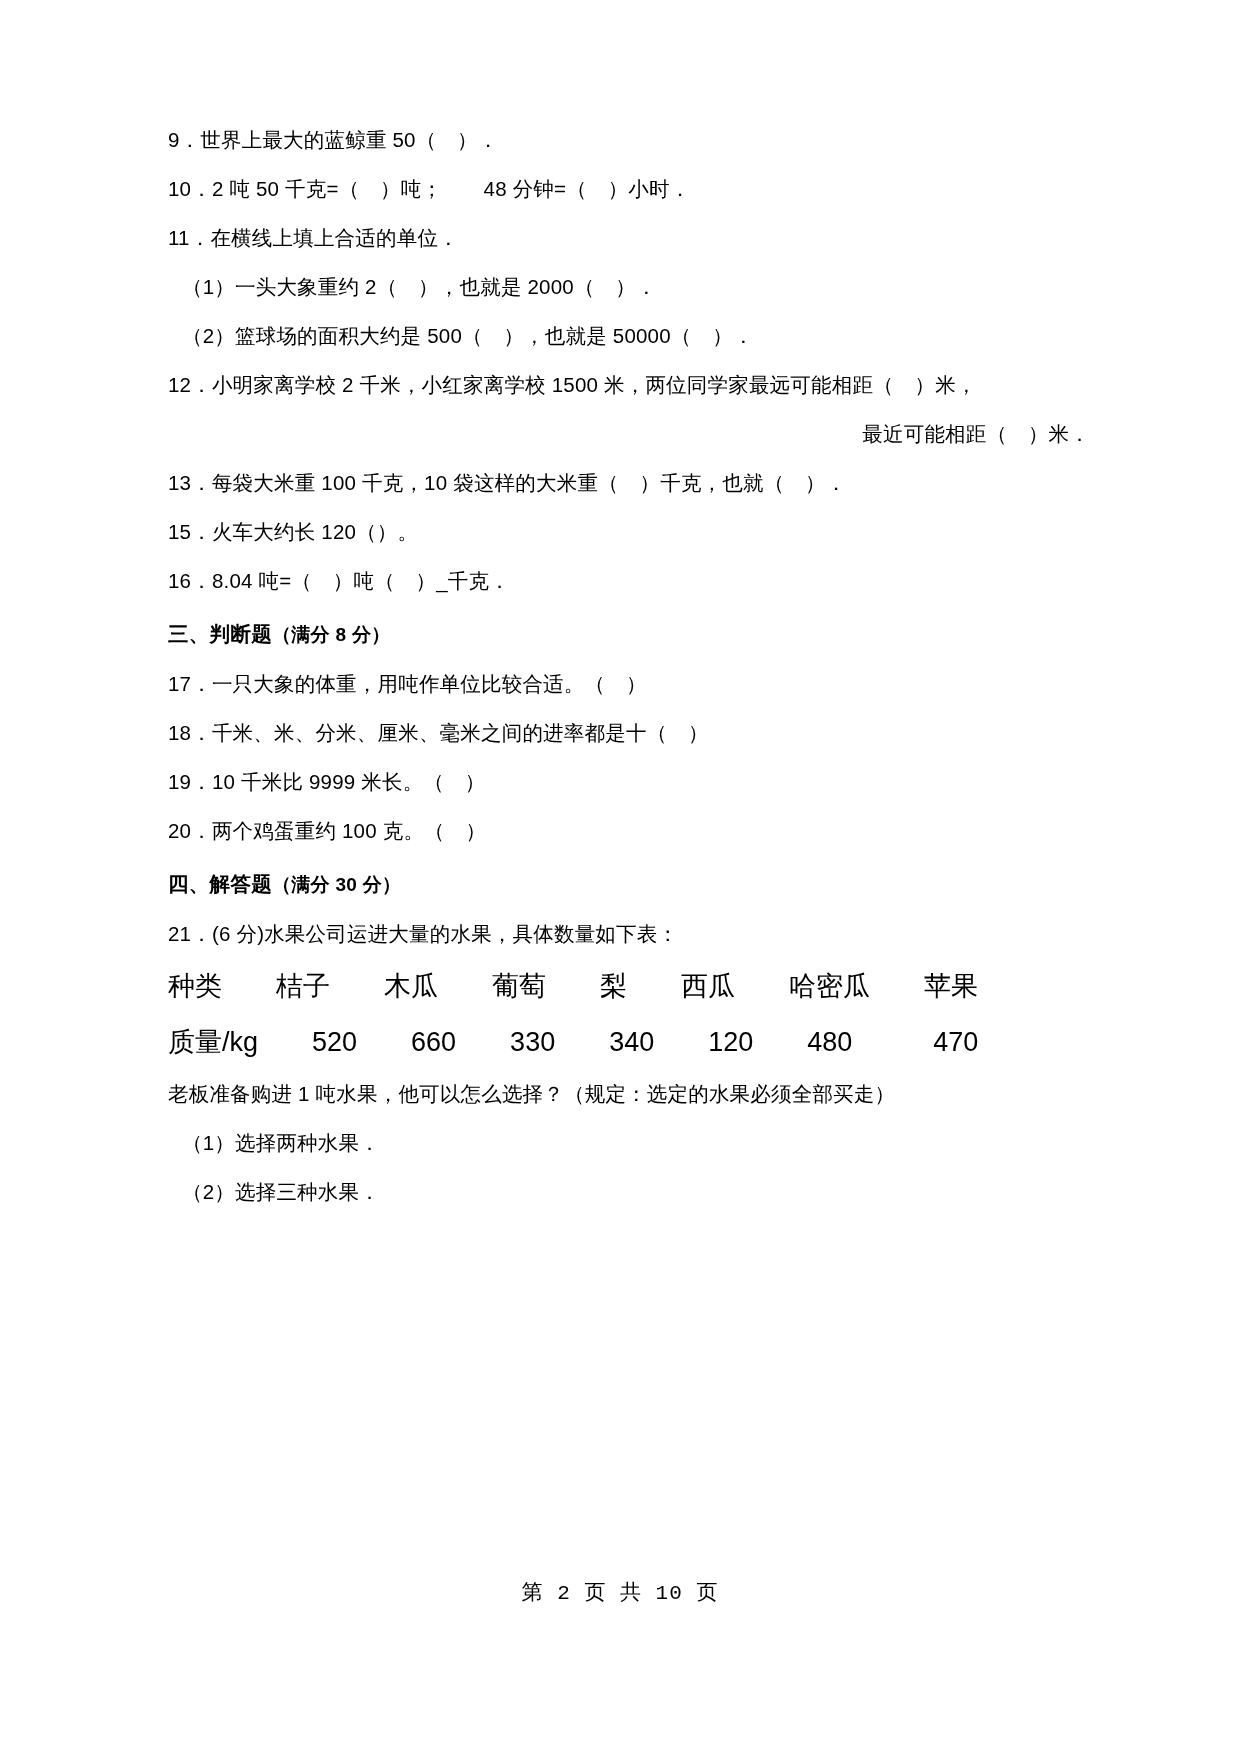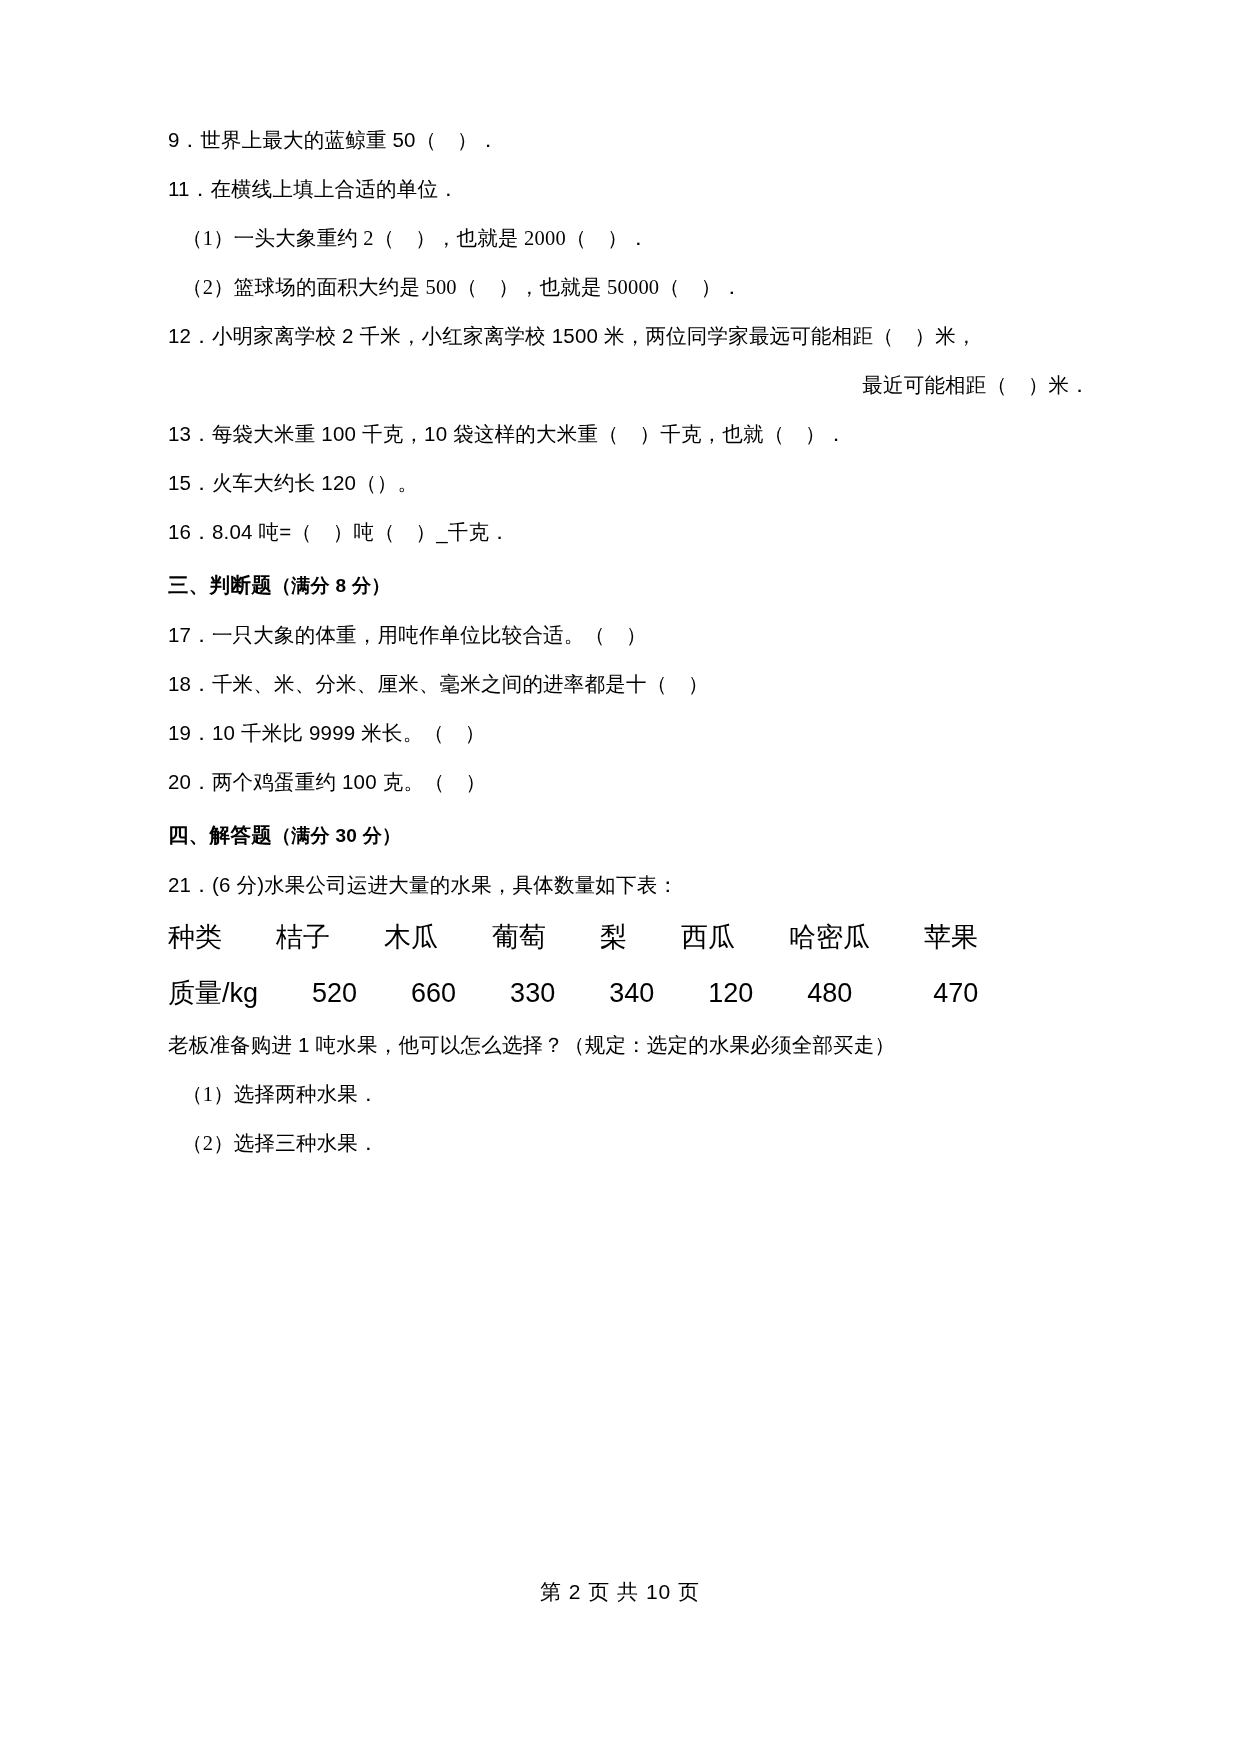--- a/index.html
+++ b/index.html
@@ -24,21 +24,20 @@
   }
   .q-line {
     font-size: 20.5px;
     line-height: 1.0;
     margin: 0 0 28.5px 0;
     white-space: pre-wrap;
     letter-spacing: 0.2px;
   }
   .q-line.sub {
     text-indent: 14px;
-    font-family: Liberation Serif, serif;
   }
   .q-line.cont {
     margin-left: 0;
     text-align: right;
   }
   .section-head {
     font-size: 20.5px;
     font-weight: bold;
     margin: 0 0 26px 0;
     letter-spacing: 0.3px;
@@ -55,30 +54,31 @@
   .gap-before {
     margin-top: 0;
   }
   .footer {
     position: absolute;
     left: 0;
     right: 0;
     bottom: 148px;
     text-align: center;
     font-size: 21px;
-    font-family: Liberation Sans, sans-serif;
+    font-family: Liberation Mono, monospace;
     letter-spacing: 1px;
   }
 </style>
 </head>
 <body>
 
 <div class="page">
 
   <div class="q-line">9．世界上最大的蓝鲸重 50（　）．</div>
+  <div class="q-line">10．2 吨 50 千克=（　）吨；　　48 分钟=（　）小时．</div>
   <div class="q-line">11．在横线上填上合适的单位．</div>
   <div class="q-line sub">（1）一头大象重约 2（　），也就是 2000（　）．</div>
   <div class="q-line sub">（2）篮球场的面积大约是 500（　），也就是 50000（　）．</div>
   <div class="q-line">12．小明家离学校 2 千米，小红家离学校 1500 米，两位同学家最远可能相距（　）米，</div>
   <div class="q-line cont">最近可能相距（　）米．</div>
   <div class="q-line">13．每袋大米重 100 千克，10 袋这样的大米重（　）千克，也就（　）．</div>
   <div class="q-line">15．火车大约长 120（）。</div>
   <div class="q-line">16．8.04 吨=（　）吨（　）_千克．</div>
 
   <div class="section-head gap-before">

